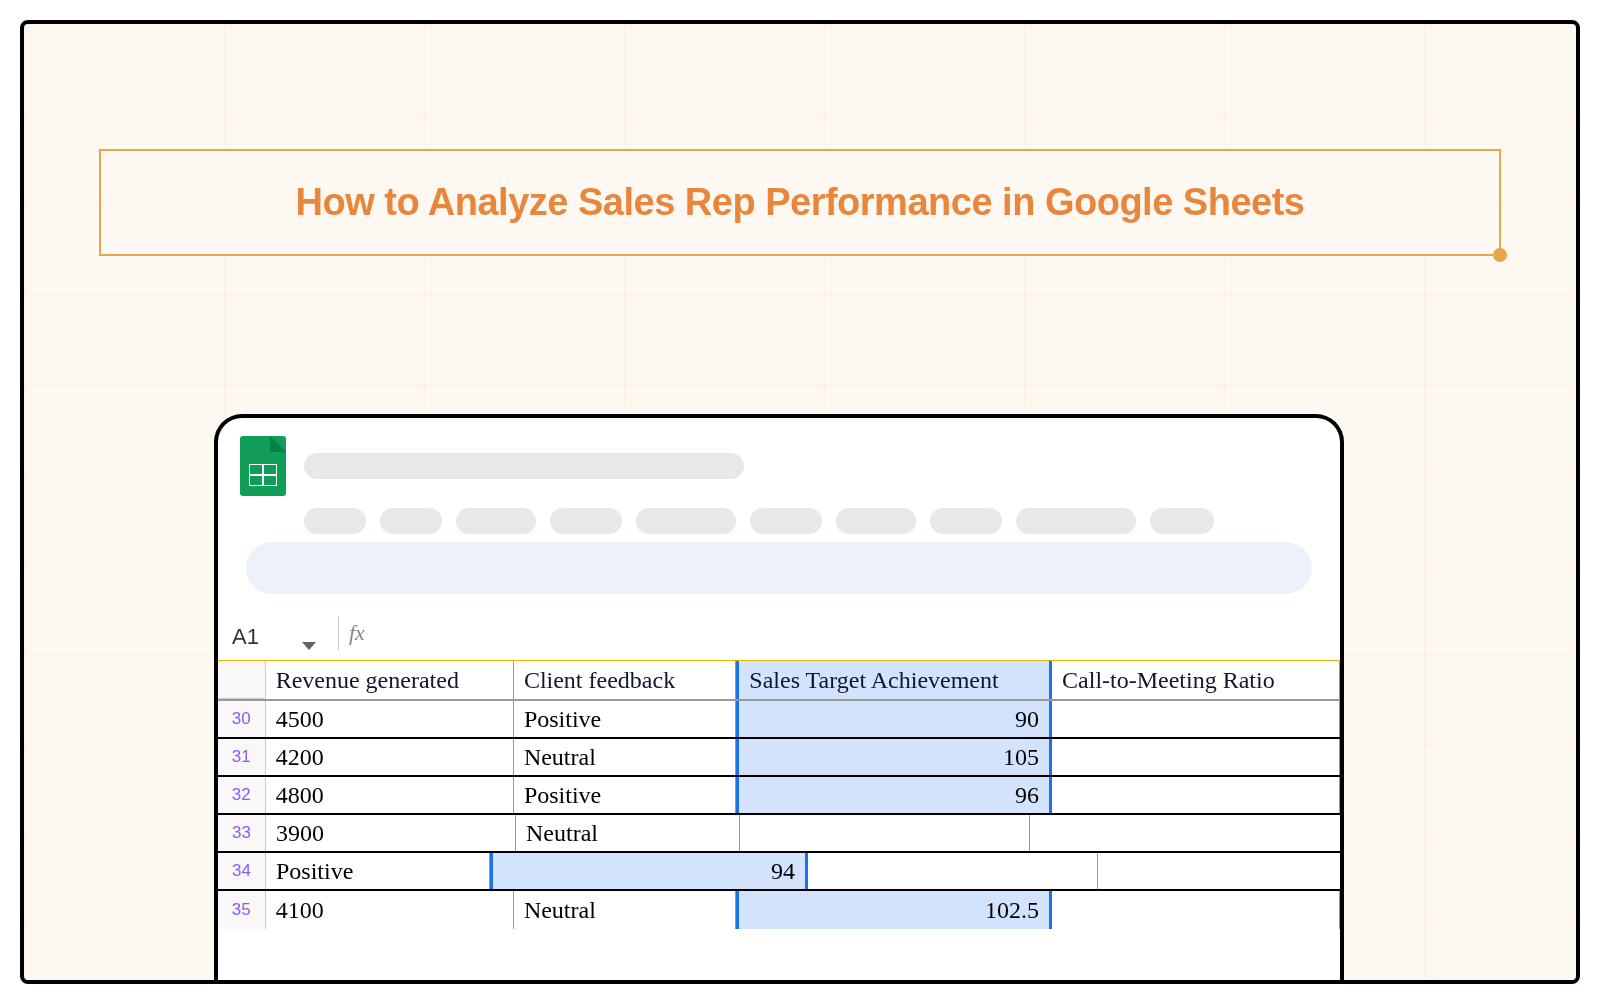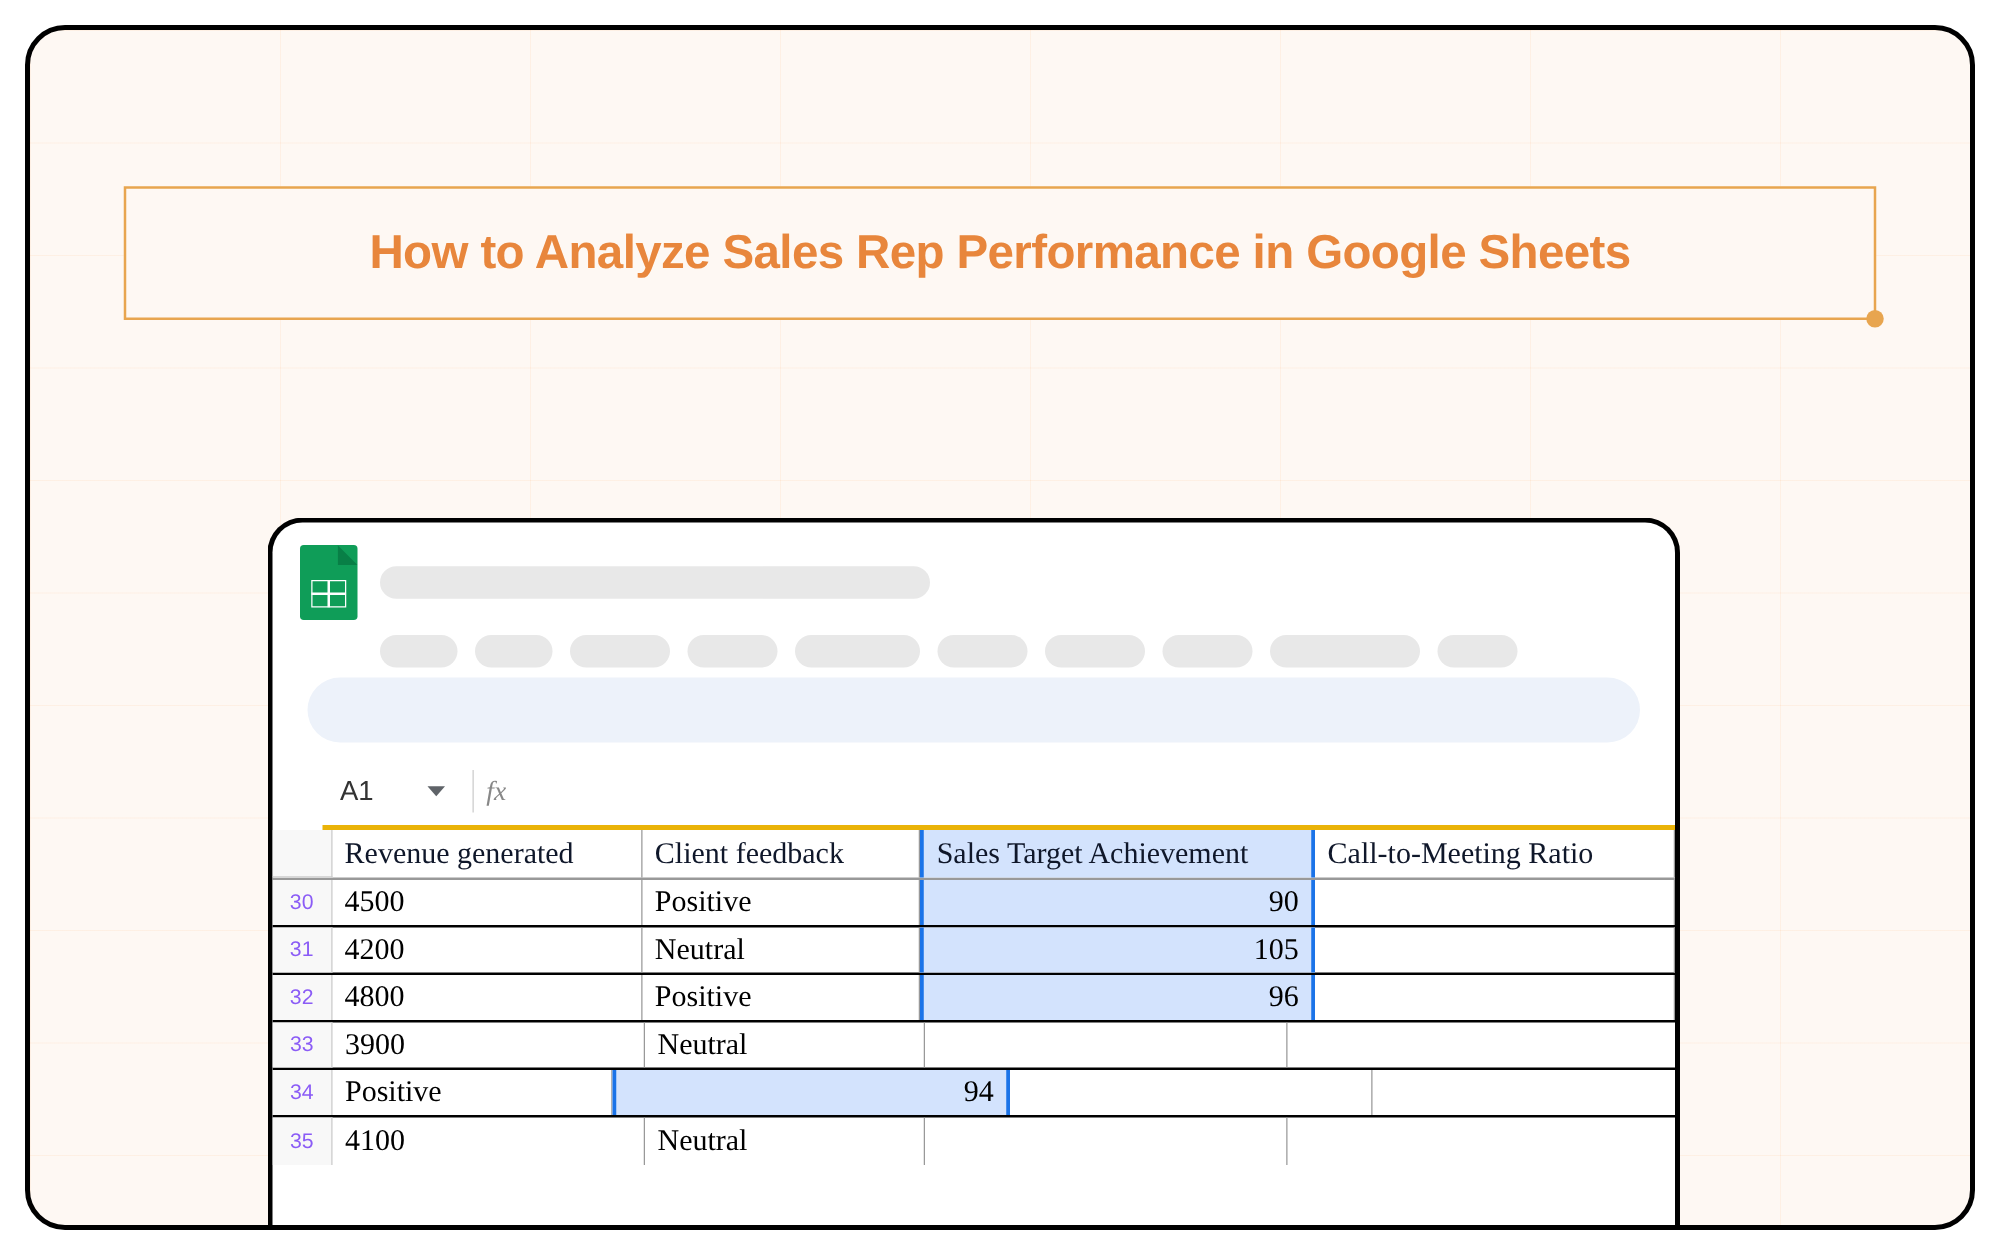--- a/index.html
+++ b/index.html
@@ -5,21 +5,21 @@
 * { margin: 0; padding: 0; box-sizing: border-box; }
 body {
   font-family: -apple-system, BlinkMacSystemFont, 'Segoe UI', Arial, sans-serif;
   background: #fff;
   padding: 20px;
 }
 .outer-frame {
   width: 1560px;
   height: 964px;
   border: 4px solid #000;
-  border-radius: 32px;
+  border-radius: 8px;
   background: #fef8f3;
   position: relative;
   overflow: hidden;
 }
 .grid-bg {
   position: absolute;
   inset: 0;
   background-image:
     linear-gradient(to right, rgba(255,180,120,0.12) 1px, transparent 1px),
     linear-gradient(to bottom, rgba(255,180,120,0.12) 1px, transparent 1px);
@@ -116,25 +116,24 @@
   border-radius: 13px;
 }
 .toolbar-placeholder {
   height: 52px;
   background: #edf2fa;
   border-radius: 26px;
   margin: 8px 6px 0 6px;
 }
 .formula-bar {
   display: flex;
-  align-items: center;
+  align-items: flex-end;
   padding: 10px 14px;
   gap: 10px;
-  border-bottom: 4px solid #eab308;
-  margin-left: 40px;
+  border-bottom: 1px solid #eab308;
 }
 .name-box {
   font-size: 22px;
   font-family: Arial, sans-serif;
   color: #333;
   width: 60px;
 }
 .dropdown-arrow {
   width: 0;
   height: 0;
@@ -302,18 +301,19 @@
           <div class="data-row">
             <div class="row-num">34</div>
             <div class="data-cell col-b">Positive</div>
             <div class="data-cell col-c selected">94</div>
             <div class="data-cell col-d"></div>
           </div>
           <div class="data-row partial">
             <div class="row-num">35</div>
             <div class="data-cell col-a">4100</div>
             <div class="data-cell col-b">Neutral</div>
+            <div class="data-cell col-c selected">102.5</div>
             <div class="data-cell col-d"></div>
           </div>
         </div>
     </div>
   </div>
 </div>
 
 </body></html>

